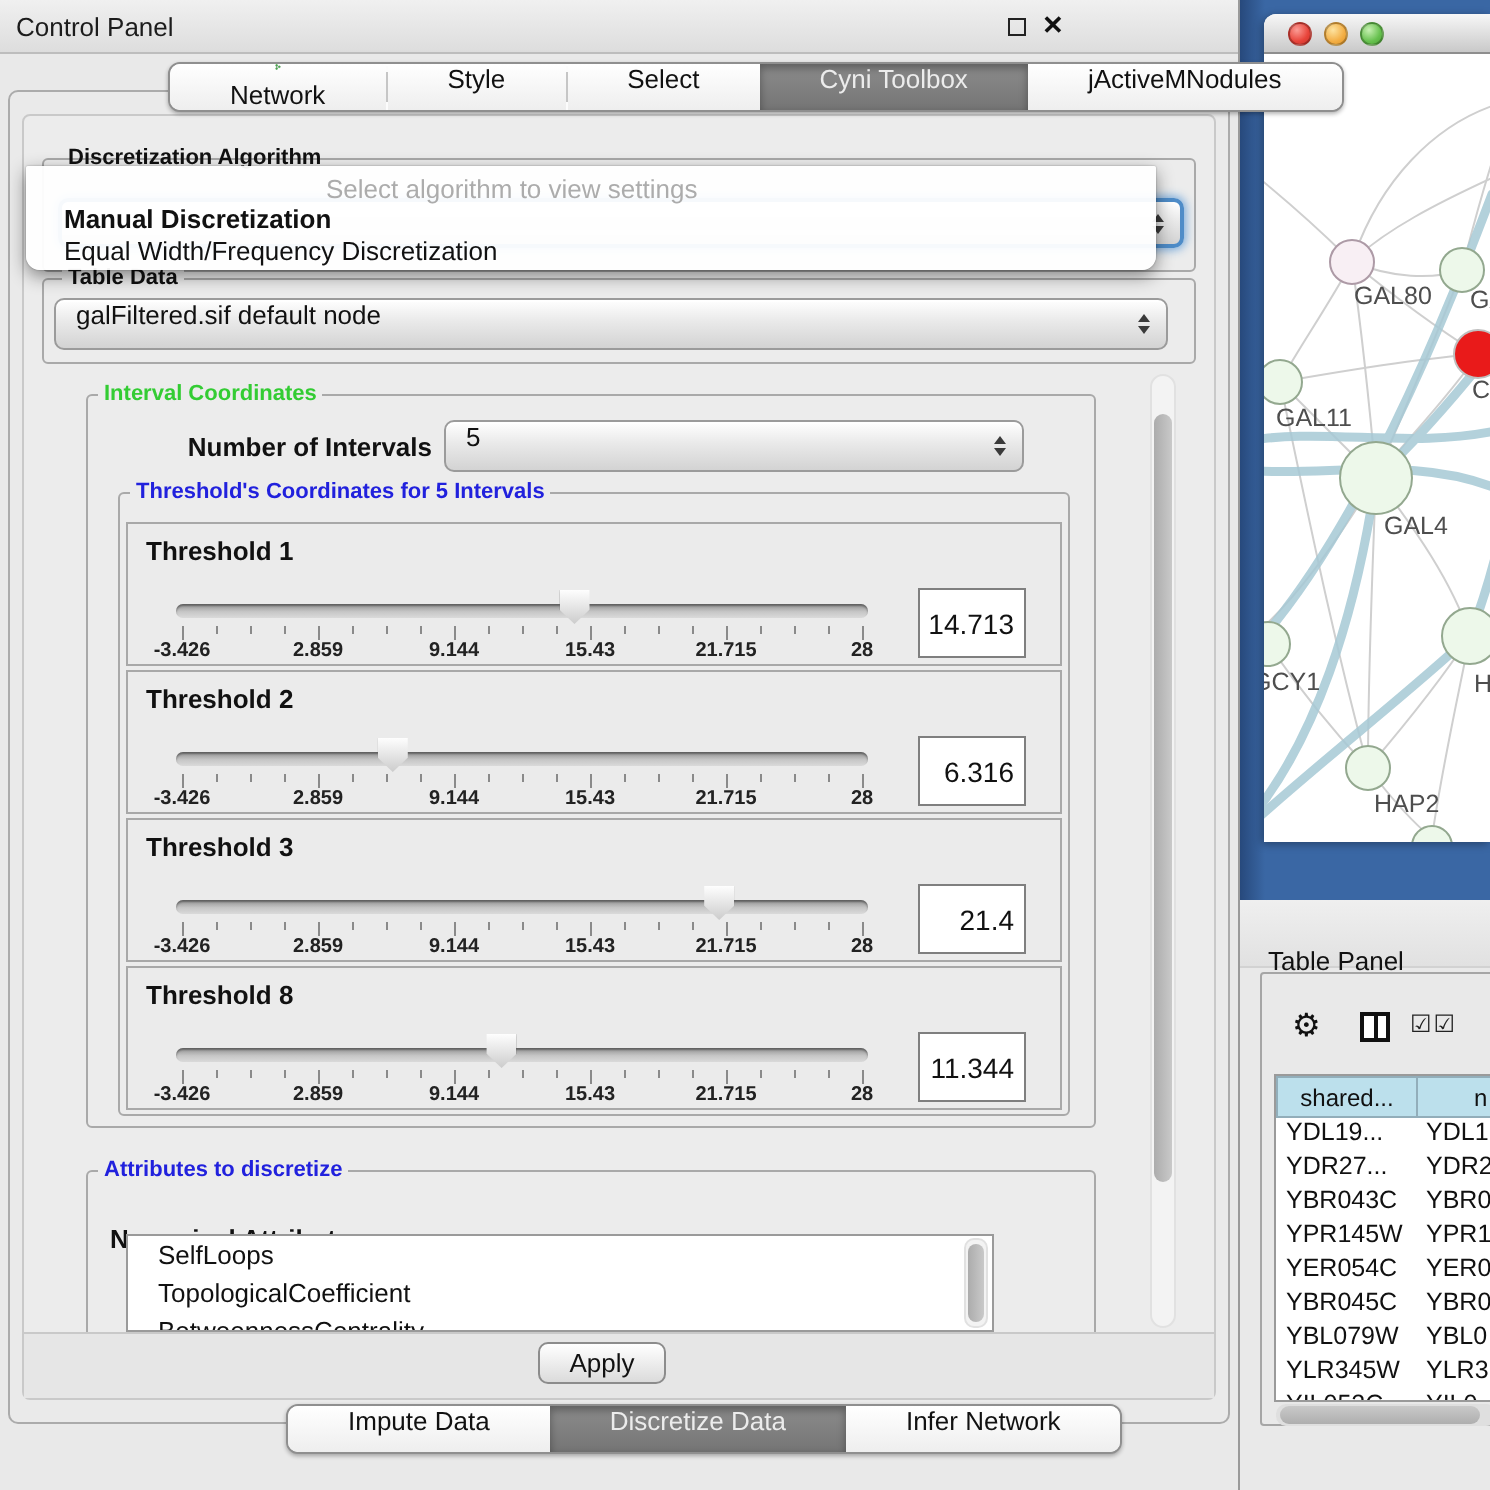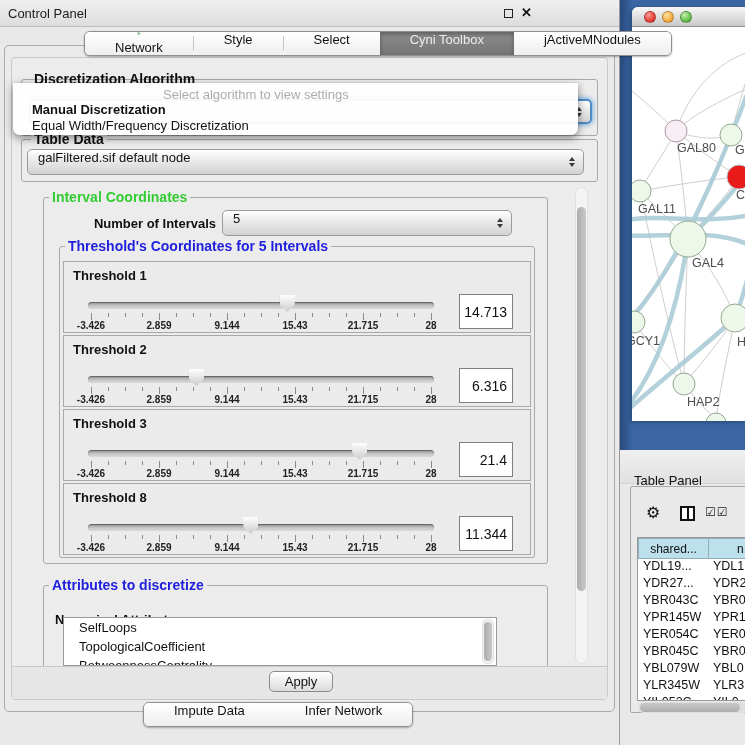--- a/index.html
+++ b/index.html
@@ -18,21 +18,21 @@
   .tabbar{display:flex;height:25px;border:1px solid #8F8F8F;border-radius:6px;overflow:hidden;
           background:#FCFCFC;box-shadow:0 1px 2px rgba(0,0,0,.3), inset 0 1px 0 #fff;z-index:20;}
   .tabseg{display:flex;align-items:center;gap:5px;padding:0 30px;background:linear-gradient(#FFFFFF,#EEEEEE);color:#111;flex-direction:column;}
   .tabseg.sel{background:linear-gradient(#8C8C8C,#757575);color:#ECECEC;box-shadow:inset 0 2px 4px rgba(0,0,0,.35);}
   .tabsep{width:1px;background:#C6C6C6;margin:4px 0;}
 
   .frame{border:1px solid #ABABAB;border-radius:5px;background:#EAEAEA;}
   .inner{border:1px solid #C9C9C9;border-radius:4px;background:#ECECEC;}
 
   .group{border:1px solid #A9A9A9;border-radius:3px;}
-  .gtitle{position:absolute;font-size:14px;font-weight:bold;background:#ECECEC;padding:0 3px;line-height:14px;white-space:nowrap;}
+  .gtitle{position:absolute;font-size:11px;font-weight:bold;background:#ECECEC;padding:0 3px;line-height:14px;white-space:nowrap;}
 
   .combo{background:linear-gradient(#FFFFFF,#E9E9E9 45%,#D3D3D3);border:1px solid #9B9B9B;border-radius:5px;
          display:flex;padding:0 24px 0 10px;box-shadow:inset 0 1px 0 #fff;white-space:nowrap;overflow:hidden;}
   .stepper{position:absolute;right:8px;top:50%;transform:translateY(-50%);display:flex;flex-direction:column;gap:2px;align-items:center;}
   .stepper .up{width:0;height:0;border-left:3.5px solid transparent;border-right:3.5px solid transparent;border-bottom:4.5px solid #3a3a3a;}
   .stepper .dn{width:0;height:0;border-left:3.5px solid transparent;border-right:3.5px solid transparent;border-top:4.5px solid #3a3a3a;}
 
   .popup{background:rgba(255,255,255,.95);border-radius:1px 1px 7px 7px;
          box-shadow:0 3px 9px rgba(0,0,0,.45),0 0 1px rgba(0,0,0,.35);z-index:60;}
   .popup .prompt{position:absolute;left:150px;top:4px;color:#ACACAC;}
@@ -325,20 +325,23 @@
   <div class="abs vsb" style="left:482px;top:619px;width:12px;height:45px;border-radius:5px;">
     <div class="vsb-thumb" style="left:1px;top:2px;width:8px;height:39px;"></div>
   </div>
 
   <div class="abs" style="left:12px;top:666px;width:595px;height:33px;background:#E6E6E6;border-top:1px solid #C9C9C9;z-index:5;"></div>
   <div class="abs pushbtn" style="left:269px;top:671px;width:64px;height:21px;z-index:6;">Apply</div>
 
   <div class="abs tabbar" style="left:143px;top:702px;">
     <div class="tabseg">
         <span>Impute Data</span>
+      </div>
+    <div class="tabseg sel">
+        <span>Discretize Data</span>
       </div>
     <div class="tabseg">
         <span>Infer Network</span>
       </div>
   </div>
 
   <div class="abs popup" style="left:13px;top:83px;width:565px;height:52px;">
     <div class="prompt">Select algorithm to view settings</div>
     <div class="opt" style="top:19px;font-weight:bold;">Manual Discretization</div>
     <div class="opt" style="top:35px;">Equal Width/Frequency Discretization</div>

